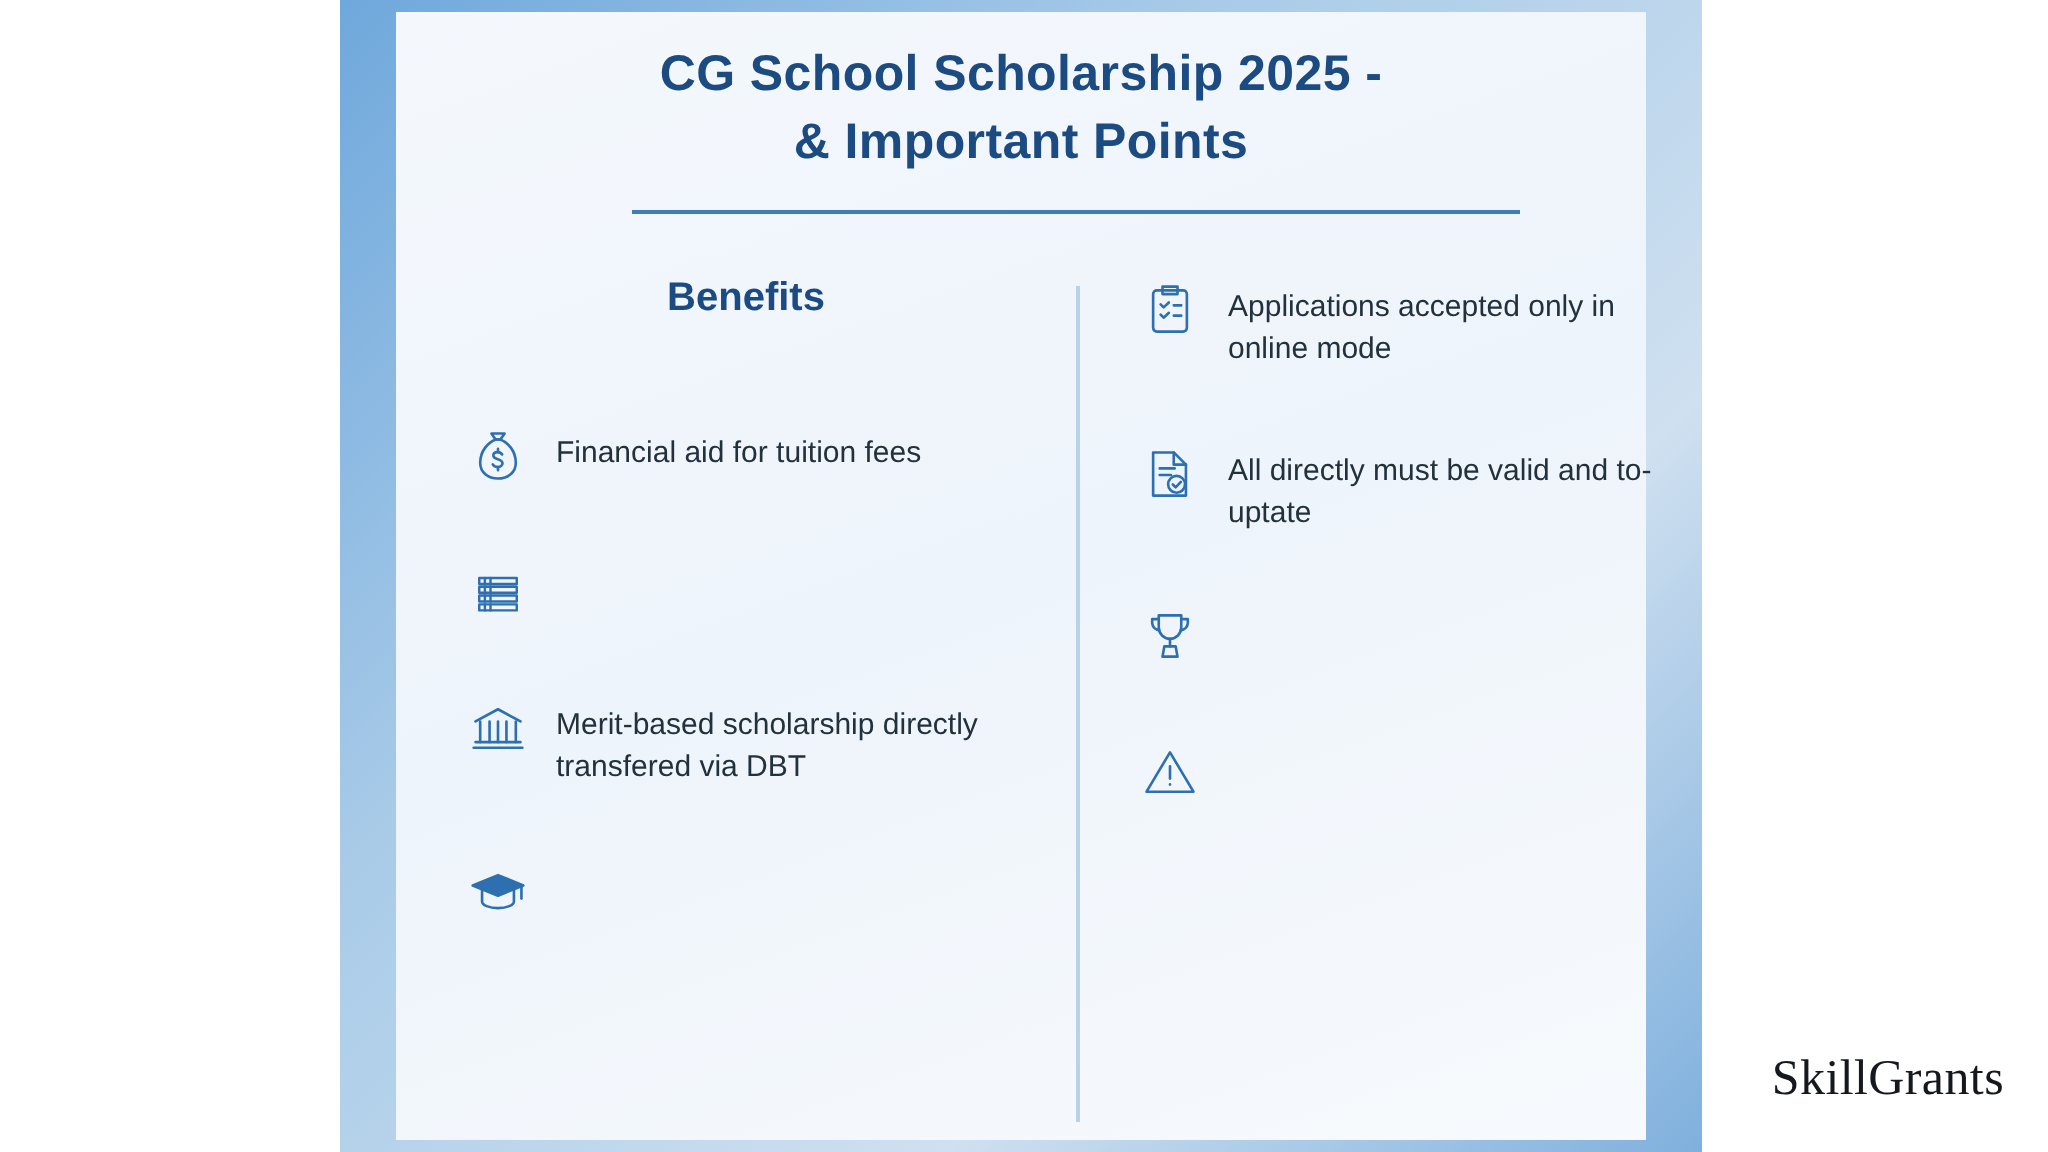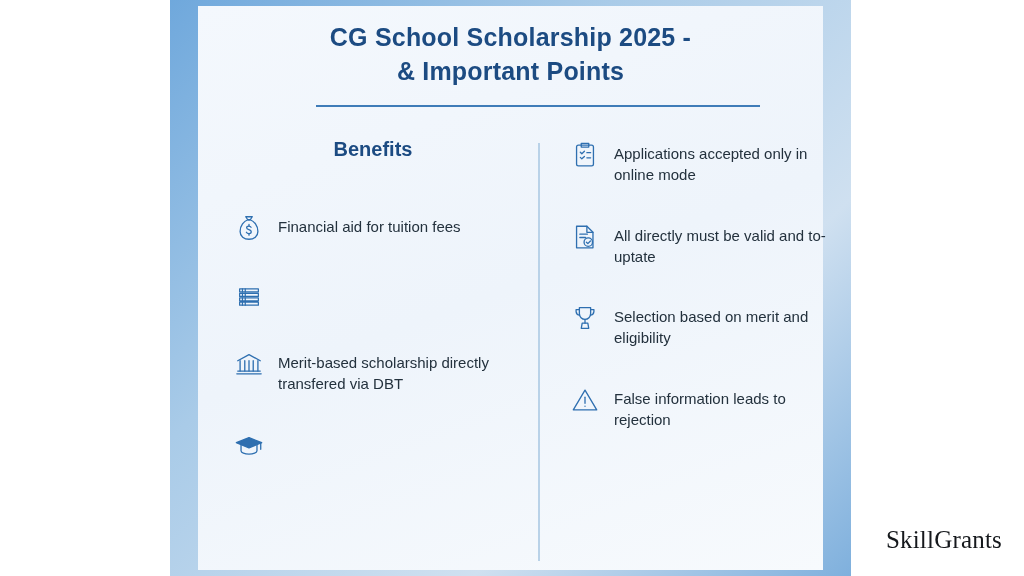--- a/index.html
+++ b/index.html
@@ -229,32 +229,30 @@
 
         <div class="item">
           <span class="item-icon">
             <svg viewBox="0 0 32 32" fill="none" stroke="currentColor" stroke-width="1.4" stroke-linecap="round" stroke-linejoin="round">
               <path d="M10 5h12v6.5a6 6 0 01-12 0z"></path>
               <path d="M10 7H6.5v2.2A4.3 4.3 0 0010.3 13M22 7h3.5v2.2A4.3 4.3 0 0121.7 13"></path>
               <path d="M16 17.5v4"></path>
               <path d="M12 27h8l-1-5.5h-6z"></path>
             </svg>
           </span>
-          <span class="item-text">Selection based on merit and eligibility</span>
         </div>
 
         <div class="item">
           <span class="item-icon">
             <svg viewBox="0 0 32 32" fill="none" stroke="currentColor" stroke-width="1.4" stroke-linecap="round" stroke-linejoin="round">
               <path d="M16 5.5L28.5 26.5H3.5z"></path>
               <path d="M16 13v6.5"></path>
               <path d="M16 22.6v.1"></path>
             </svg>
           </span>
-          <span class="item-text">False information leads to rejection</span>
         </div>
       </div>
 
     </div>
   </div>
 </div>
 
 <div class="brand">SkillGrants</div>
 
 </body></html>

